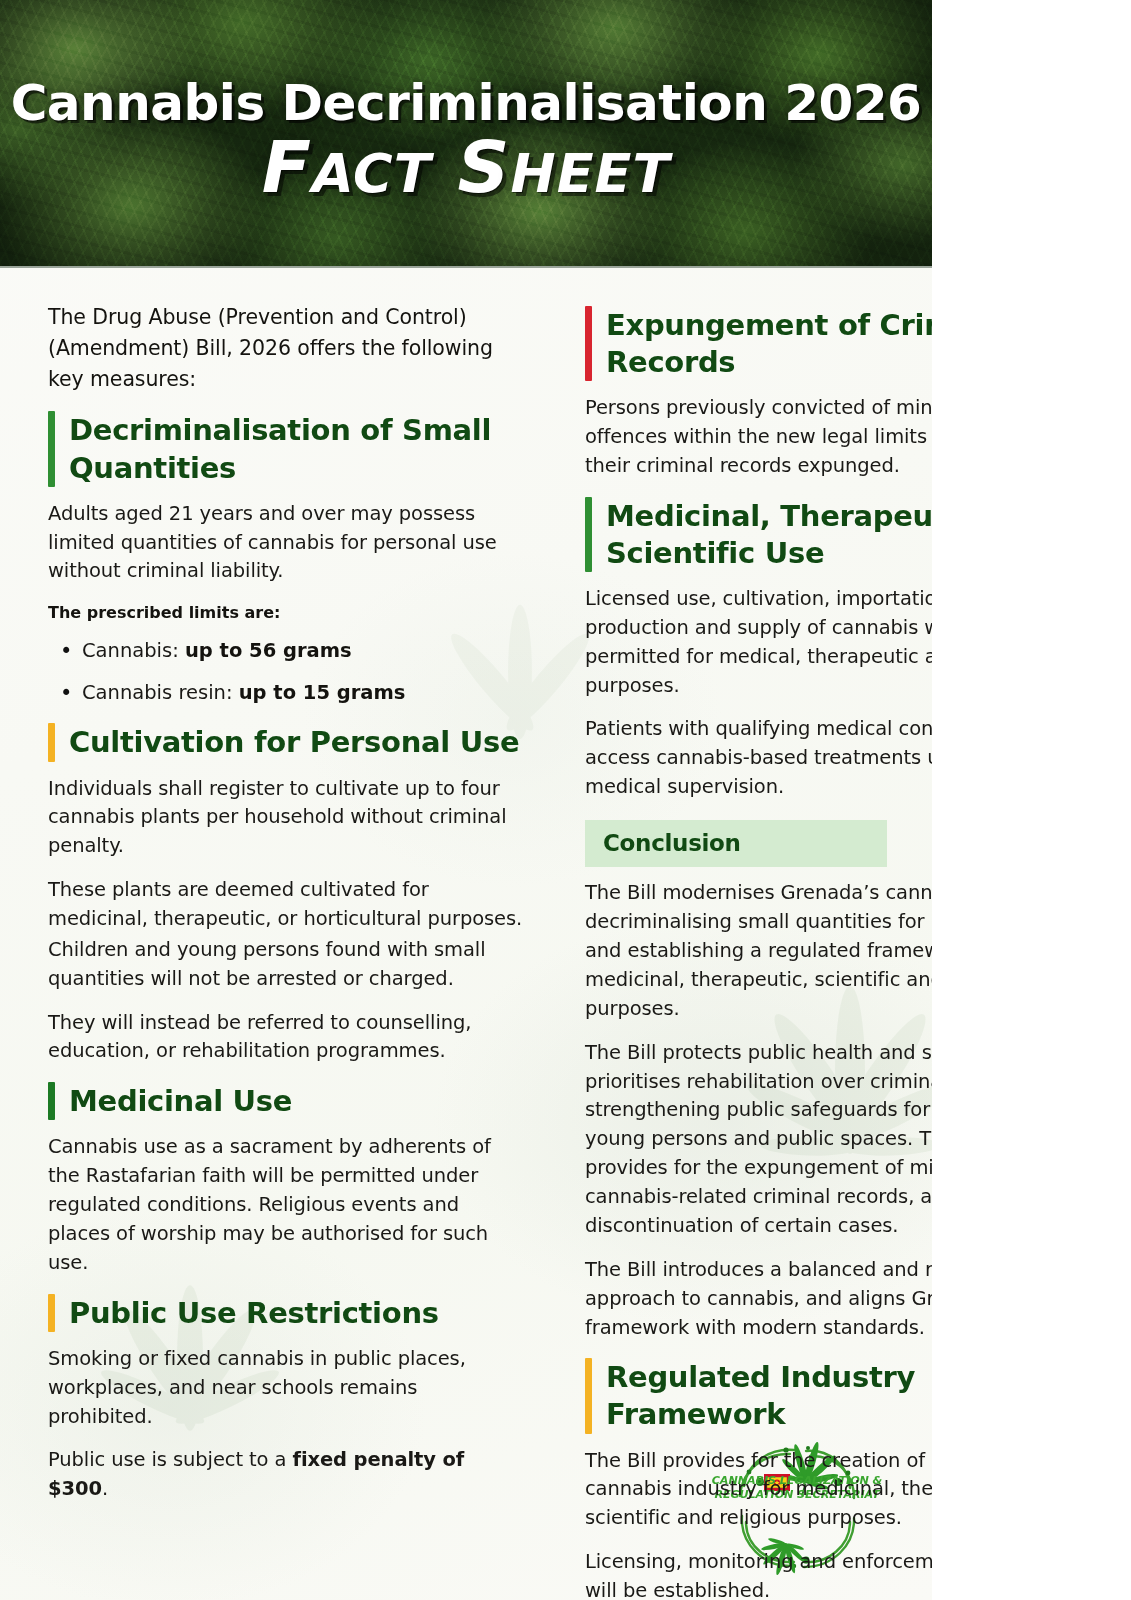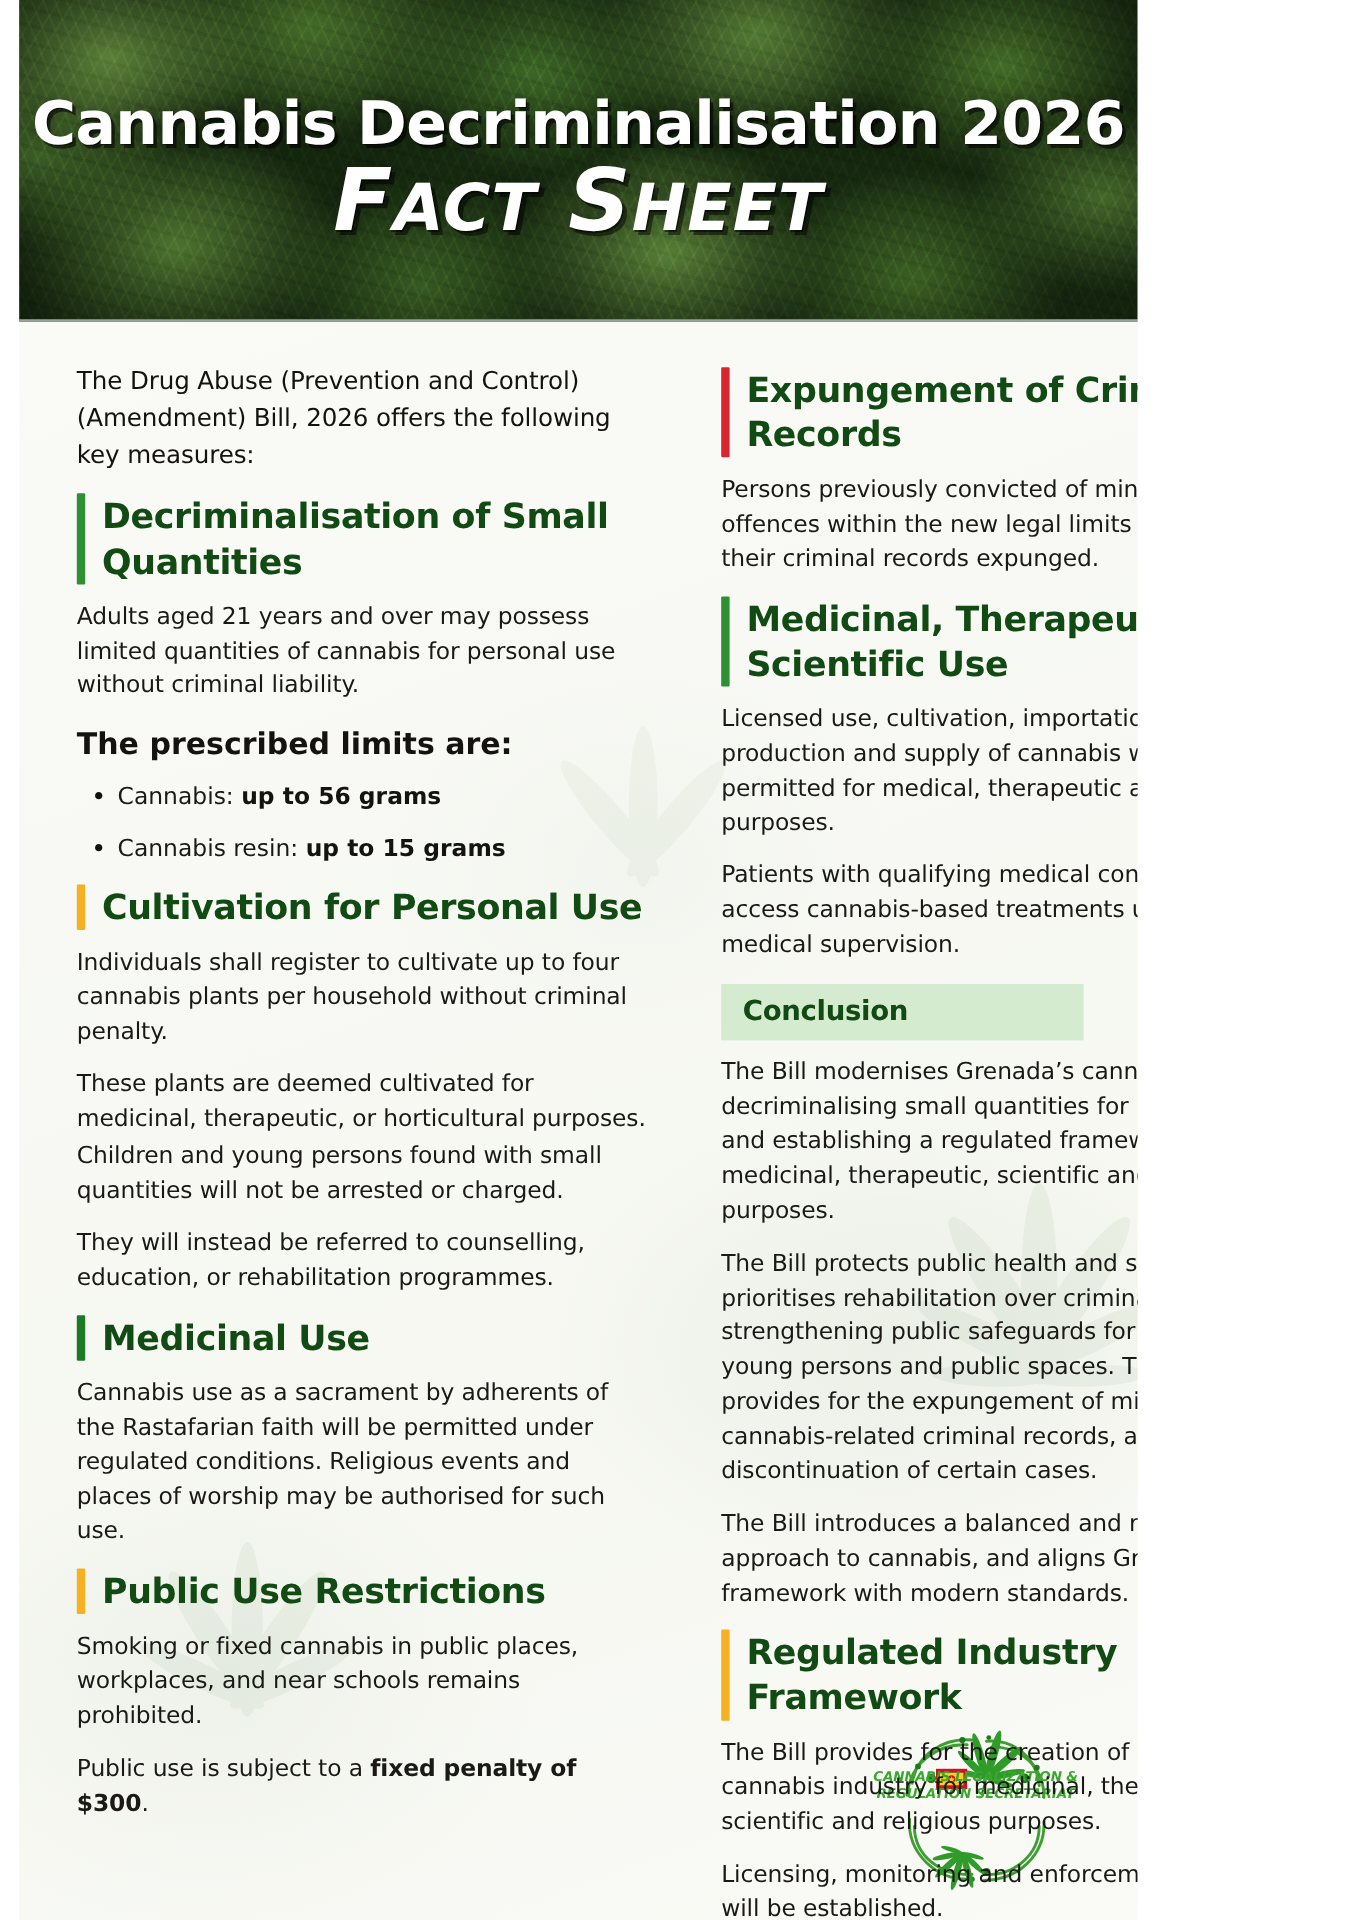--- a/index.html
+++ b/index.html
@@ -20,21 +20,20 @@
   .page {
     position: relative;
     width: 932px;
     height: 1600px;
     background:
       radial-gradient(ellipse 420px 300px at 78% 70%, rgba(226,232,222,0.55) 0%, rgba(250,250,247,0) 70%),
       radial-gradient(ellipse 360px 280px at 18% 88%, rgba(228,234,224,0.45) 0%, rgba(250,250,247,0) 72%),
       radial-gradient(ellipse 300px 240px at 55% 45%, rgba(232,238,229,0.35) 0%, rgba(250,250,247,0) 70%),
       linear-gradient(160deg, #fbfbf8 0%, #f8f9f4 40%, #f6f8f1 70%, #fafaf6 100%);
     overflow: hidden;
-    margin-left: 16px;
   }
 
   
   .watermark {
     position: absolute;
     pointer-events: none;
     opacity: 0.05;
   }
   .wm1 { left: 700px; top: 980px; width: 300px; height: 300px; }
   .wm2 { left: 60px;  top: 1280px; width: 260px; height: 260px; }
@@ -184,21 +183,21 @@
   p.body {
     font-size: 19.5px;
     line-height: 1.48;
     color: #1a1916;
     margin: 0 0 15px 0;
     letter-spacing: -0.1px;
   }
   p.body:last-child { margin-bottom: 0; }
 
   .bold-lead {
-    font-size: 25px;
+    font-size: 16px;
     line-height: 1.48;
     font-weight: bold;
     color: #14130f;
     margin: 0 0 12px 0;
   }
 
   ul.limits {
     list-style: none;
     margin: 0 0 4px 0;
     padding: 0 0 0 34px;

